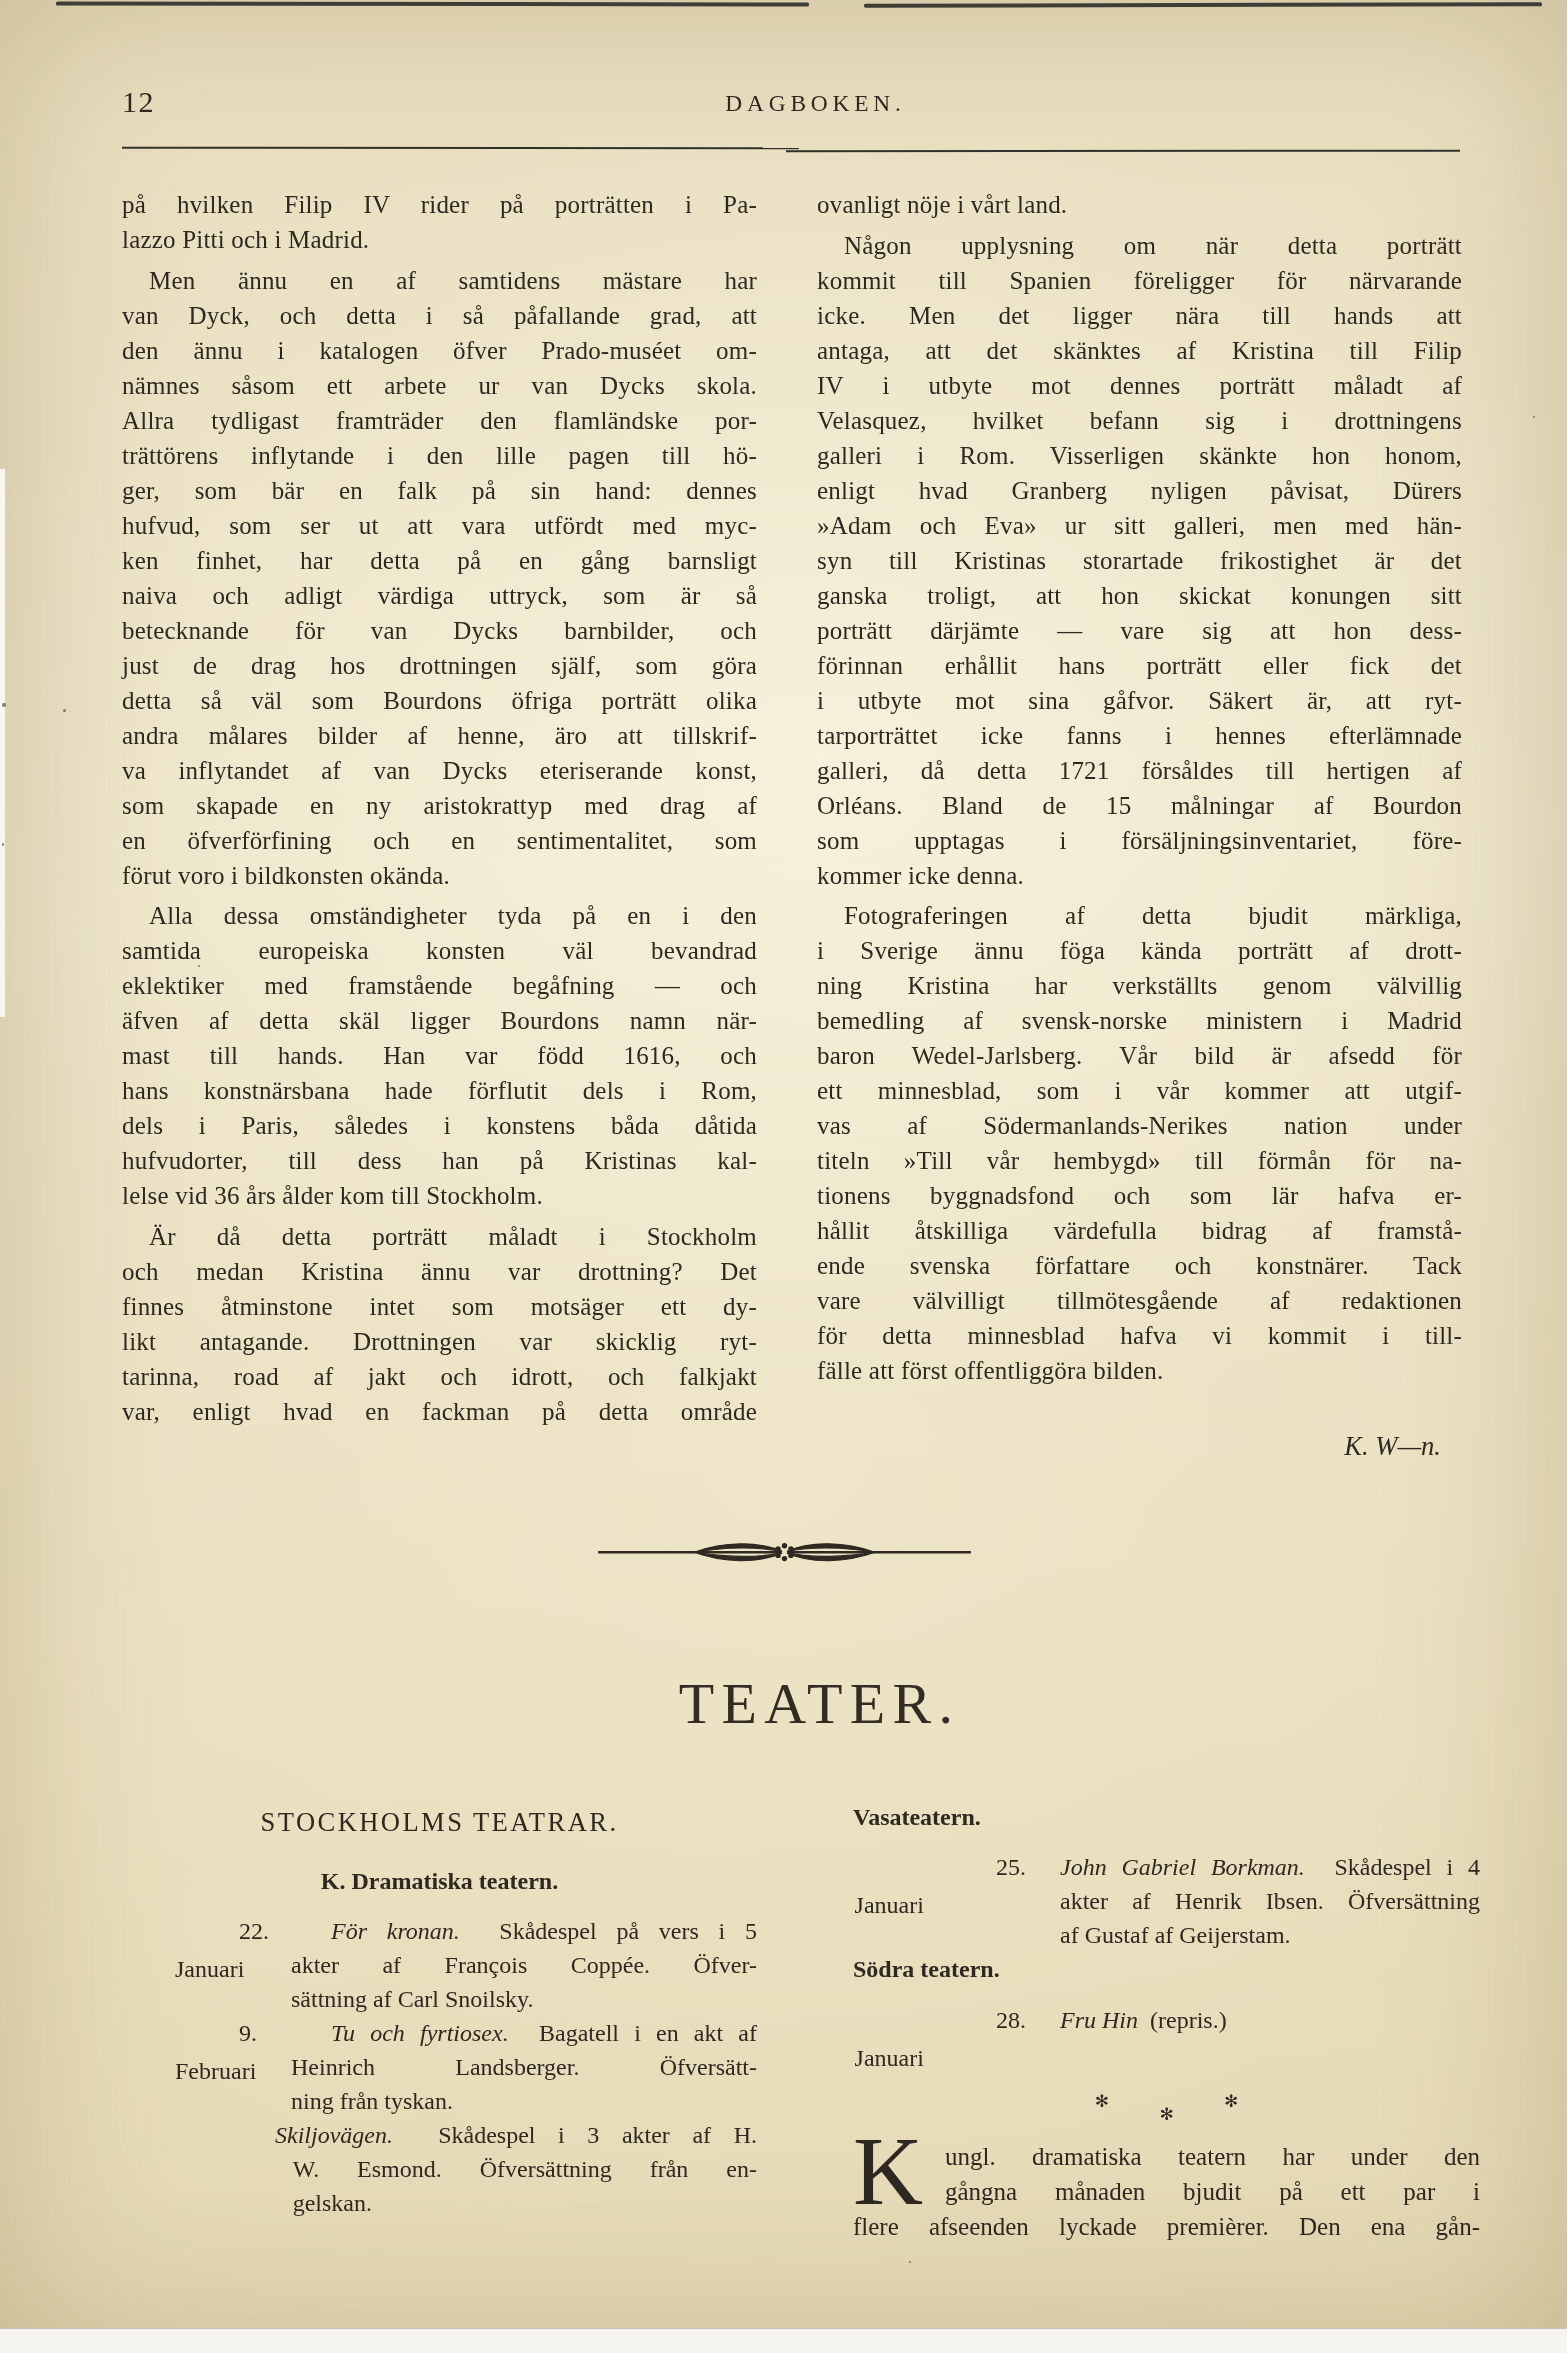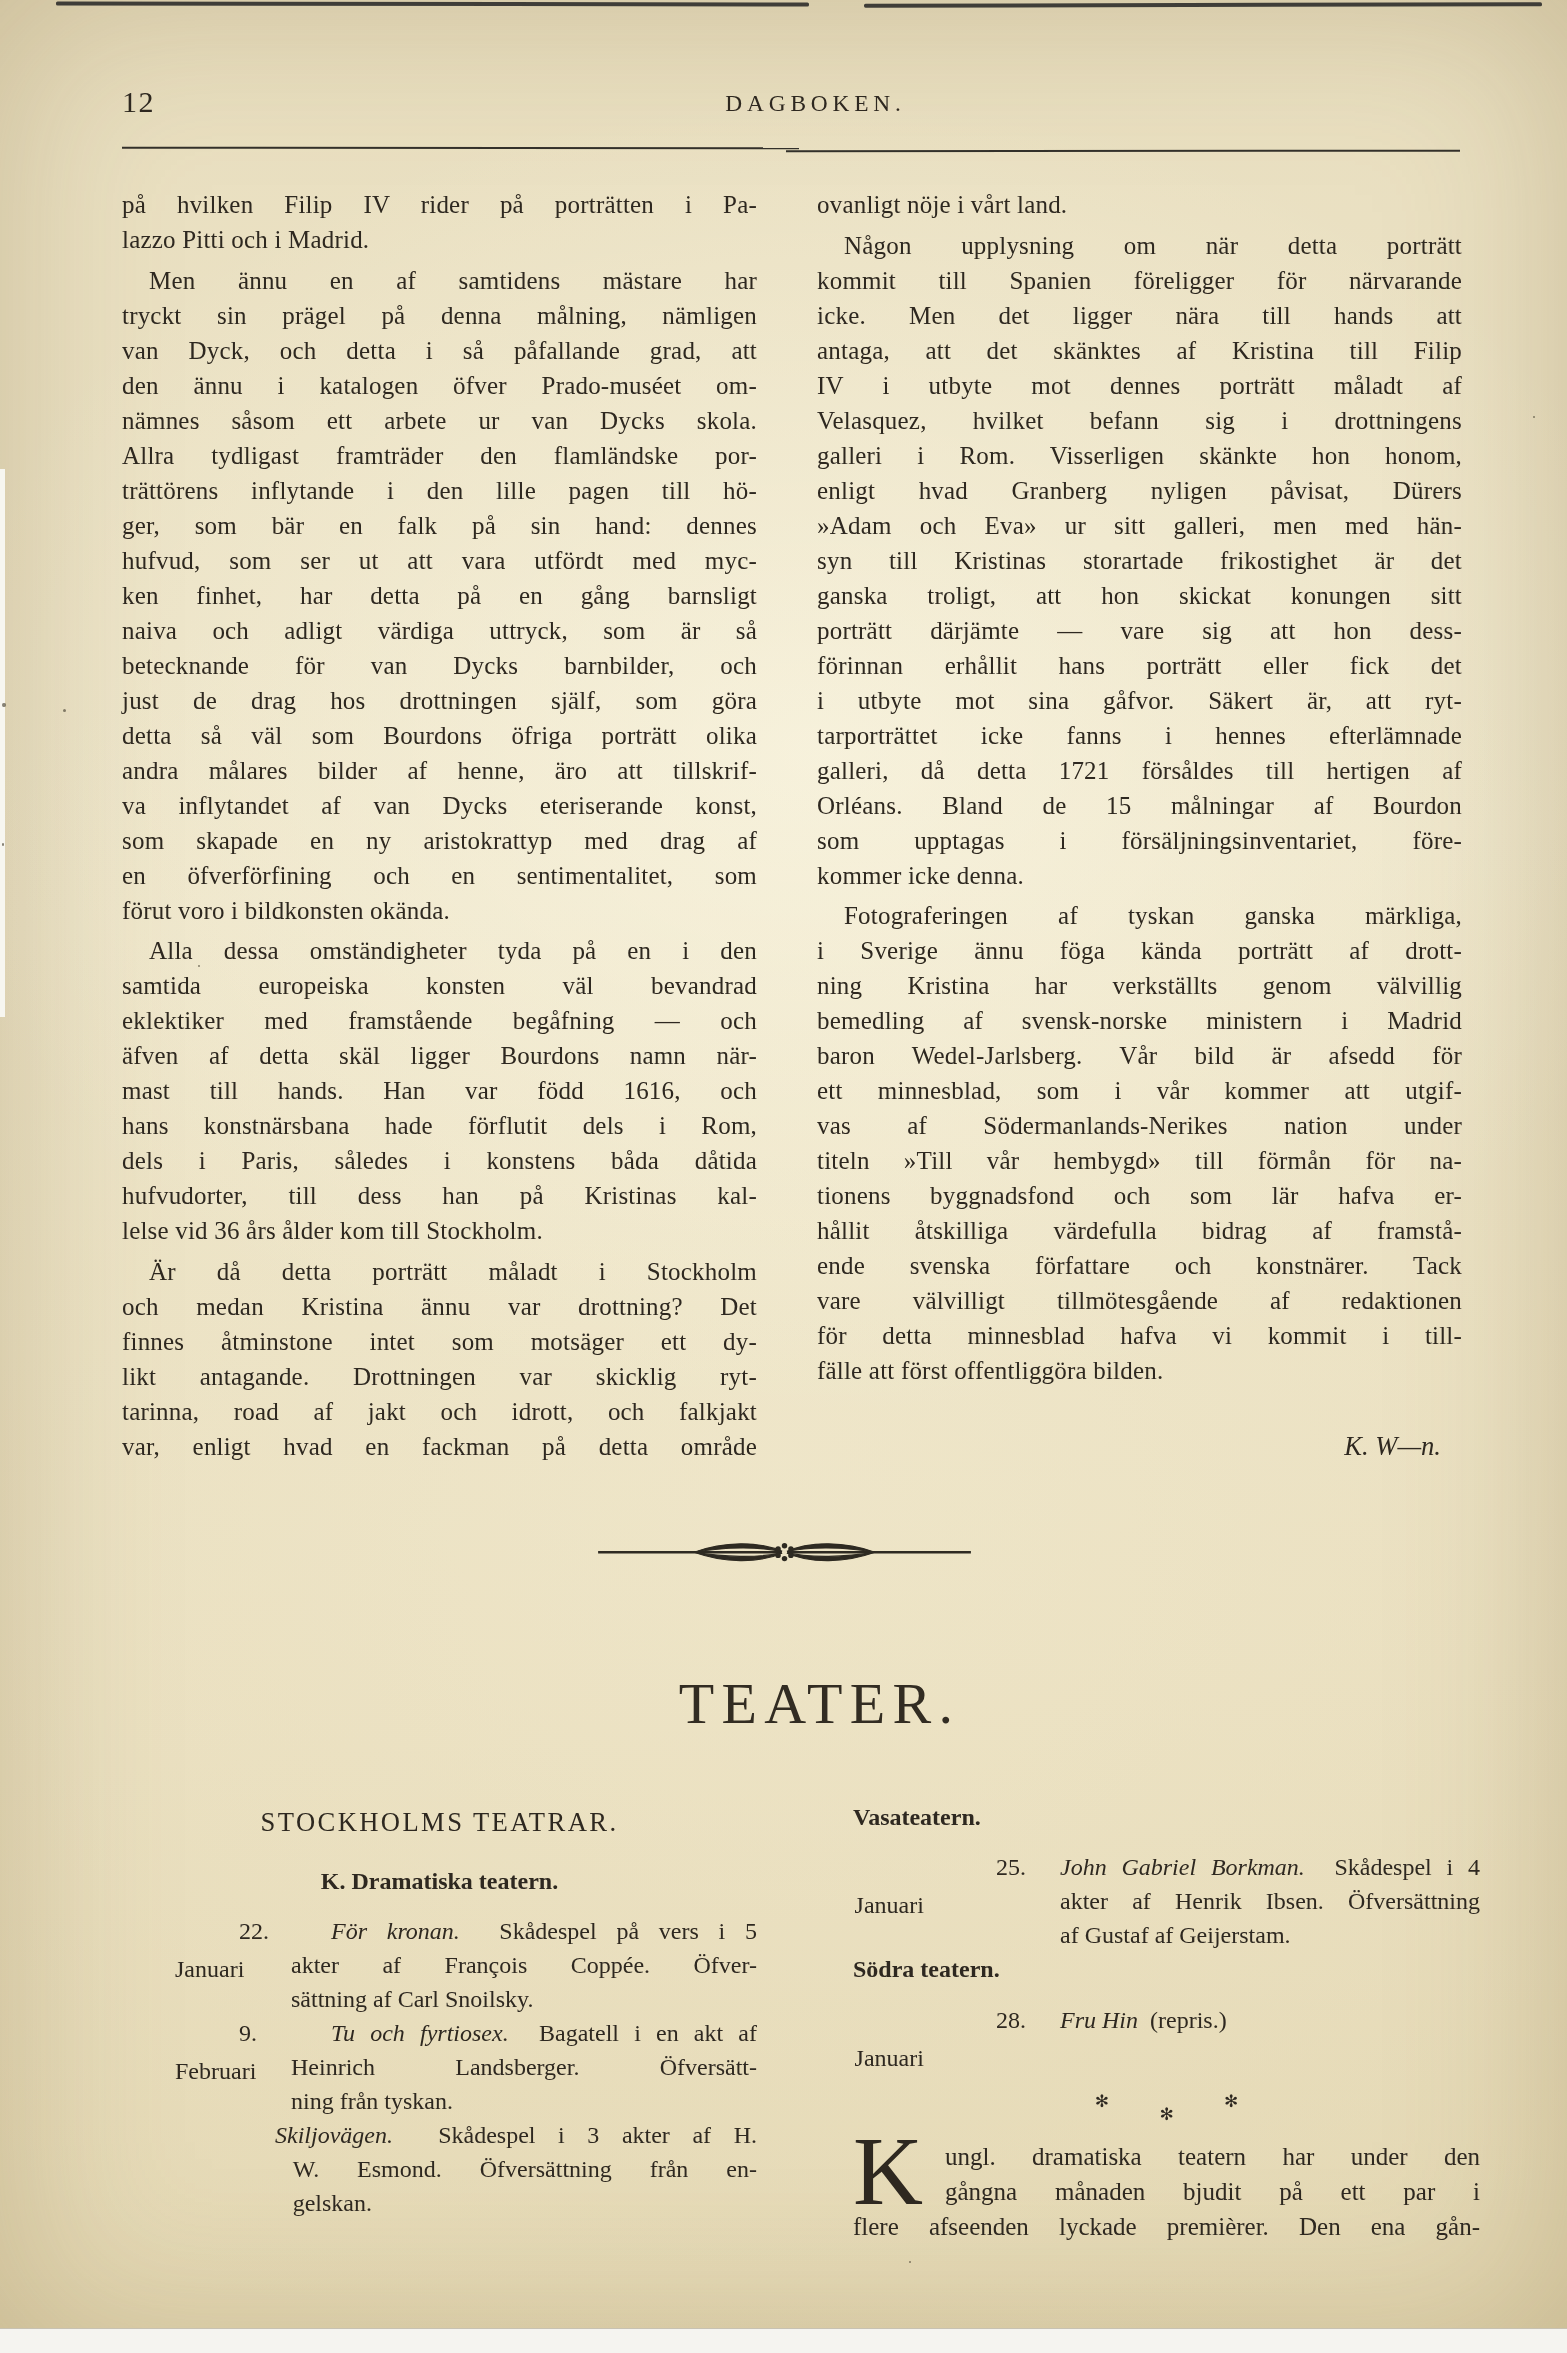--- a/index.html
+++ b/index.html
@@ -92,21 +92,20 @@
 
   <span class="page-num">12</span>
   <div class="running-title">DAGBOKEN.</div>
   <div class="header-rule"></div>
   <div class="header-rule2"></div>
 
   <div id="col-left" class="col">
       <div class="bl">på hvilken Filip IV rider på porträtten i Pa-</div>
       <div class="bl pend">lazzo Pitti och i Madrid.</div>
       <div class="bl indent pgap">Men ännu en af samtidens mästare har</div>
-      <div class="bl">tryckt sin prägel på denna målning, nämligen</div>
       <div class="bl">van Dyck, och detta i så påfallande grad, att</div>
       <div class="bl">den ännu i katalogen öfver Prado-muséet om-</div>
       <div class="bl">nämnes såsom ett arbete ur van Dycks skola.</div>
       <div class="bl">Allra tydligast framträder den flamländske por-</div>
       <div class="bl">trättörens inflytande i den lille pagen till hö-</div>
       <div class="bl">ger, som bär en falk på sin hand: dennes</div>
       <div class="bl">hufvud, som ser ut att vara utfördt med myc-</div>
       <div class="bl">ken finhet, har detta på en gång barnsligt</div>
       <div class="bl">naiva och adligt värdiga uttryck, som är så</div>
       <div class="bl">betecknande för van Dycks barnbilder, och</div>
@@ -147,21 +146,21 @@
       <div class="bl">syn till Kristinas storartade frikostighet är det</div>
       <div class="bl">ganska troligt, att hon skickat konungen sitt</div>
       <div class="bl">porträtt därjämte — vare sig att hon dess-</div>
       <div class="bl">förinnan erhållit hans porträtt eller fick det</div>
       <div class="bl">i utbyte mot sina gåfvor.  Säkert är, att ryt-</div>
       <div class="bl">tarporträttet icke fanns i hennes efterlämnade</div>
       <div class="bl">galleri, då detta 1721 försåldes till hertigen af</div>
       <div class="bl">Orléans.  Bland de 15 målningar af Bourdon</div>
       <div class="bl">som upptagas i försäljningsinventariet, före-</div>
       <div class="bl pend">kommer icke denna.</div>
-      <div class="bl indent pgap">Fotograferingen af tyskan ganska märkliga,</div>
+      <div class="bl indent pgap">Fotograferingen af detta bjudit märkliga,</div>
       <div class="bl">i Sverige ännu föga kända porträtt af drott-</div>
       <div class="bl">ning Kristina har verkställts genom välvillig</div>
       <div class="bl">bemedling af svensk-norske ministern i Madrid</div>
       <div class="bl">baron Wedel-Jarlsberg.  Vår bild är afsedd för</div>
       <div class="bl">ett minnesblad, som i vår kommer att utgif-</div>
       <div class="bl">vas af Södermanlands-Nerikes nation under</div>
       <div class="bl">titeln »Till vår hembygd» till förmån för na-</div>
       <div class="bl">tionens byggnadsfond och som lär hafva er-</div>
       <div class="bl">hållit åtskilliga värdefulla bidrag af framstå-</div>
       <div class="bl">ende svenska författare och konstnärer.  Tack</div>

